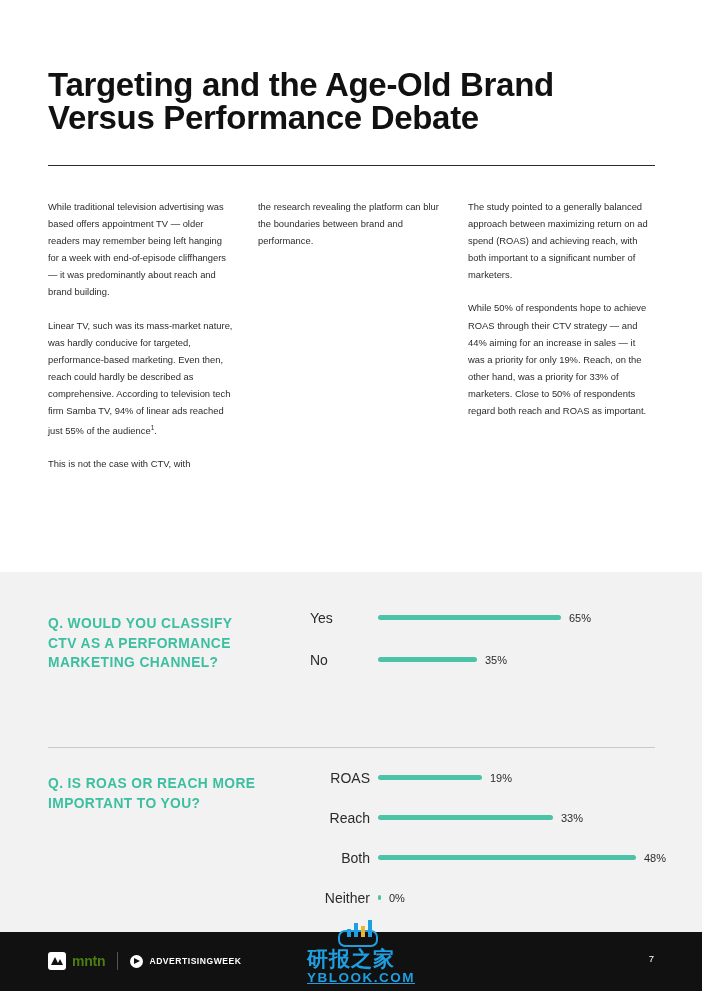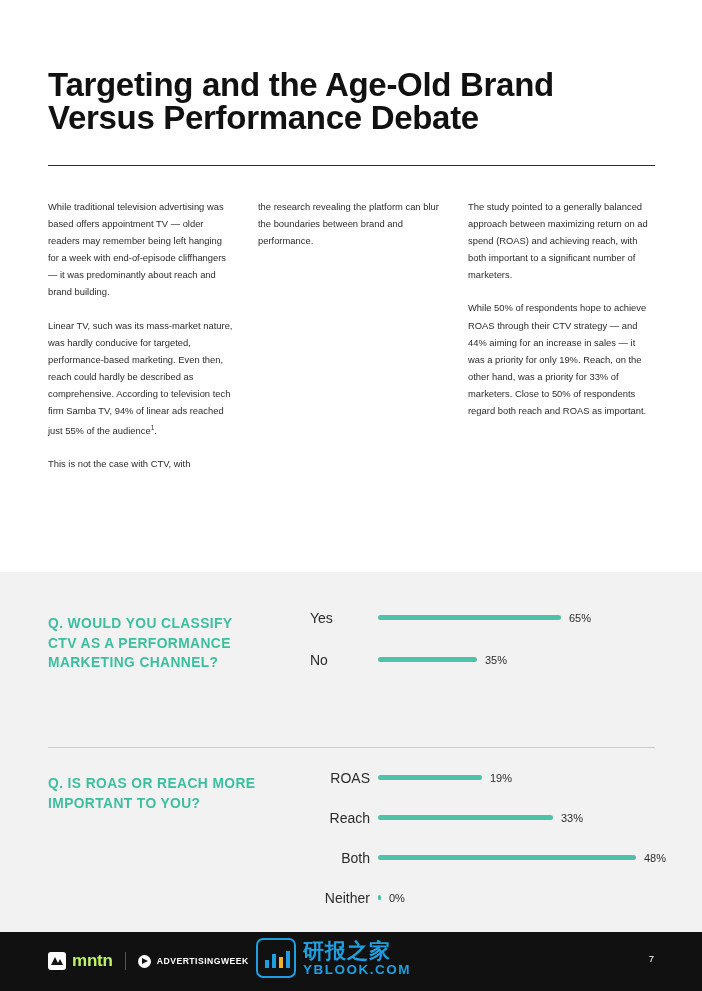--- a/index.html
+++ b/index.html
@@ -171,22 +171,22 @@
   .mntn-mark:before {
     content: "";
     position: absolute;
     left: 9px; top: 7px;
     width: 0; height: 0;
     border-left: 3px solid transparent;
     border-right: 3px solid transparent;
     border-bottom: 6px solid #111111;
   }
   .mntn-text {
-    color: #bef264;
-    font-size: 17px;
+    color: #4d7c0f;
+    font-size: 14px;
     font-weight: bold;
     letter-spacing: -0.2px;
   }
   .divider-v {
     width: 1px;
     height: 18px;
     background: #555555;
     margin: 0 12px;
   }
   .aw-mark {
@@ -214,26 +214,27 @@
   .page-num {
     position: absolute;
     right: 48px;
     top: 21px;
     color: #ffffff;
     font-size: 9.5px;
   }
   
   .watermark {
     position: absolute;
-    left: 256px;
+    left: 275px;
     top: 930px;
     width: 172px;
     height: 56px;
     display: flex;
     align-items: center;
+    flex-direction: column;
   }
   .wm-icon {
     width: 40px; height: 40px;
     border: 2.5px solid #1f9fe0;
     border-radius: 7px;
     position: relative;
     margin-right: 7px;
     box-sizing: border-box;
   }
   .wm-icon i {
@@ -254,20 +255,21 @@
     color: #1f9fe0;
     line-height: 23px;
     letter-spacing: 1px;
   }
   .wm-en {
     font-size: 13.5px;
     font-weight: bold;
     color: #1f9fe0;
     letter-spacing: 1.5px;
     line-height: 16px;
+    text-decoration: underline;
   }
 </style>
 </head>
 <body>
 
 <div class="page">
 
   <div class="article">
 
     <div class="title">

